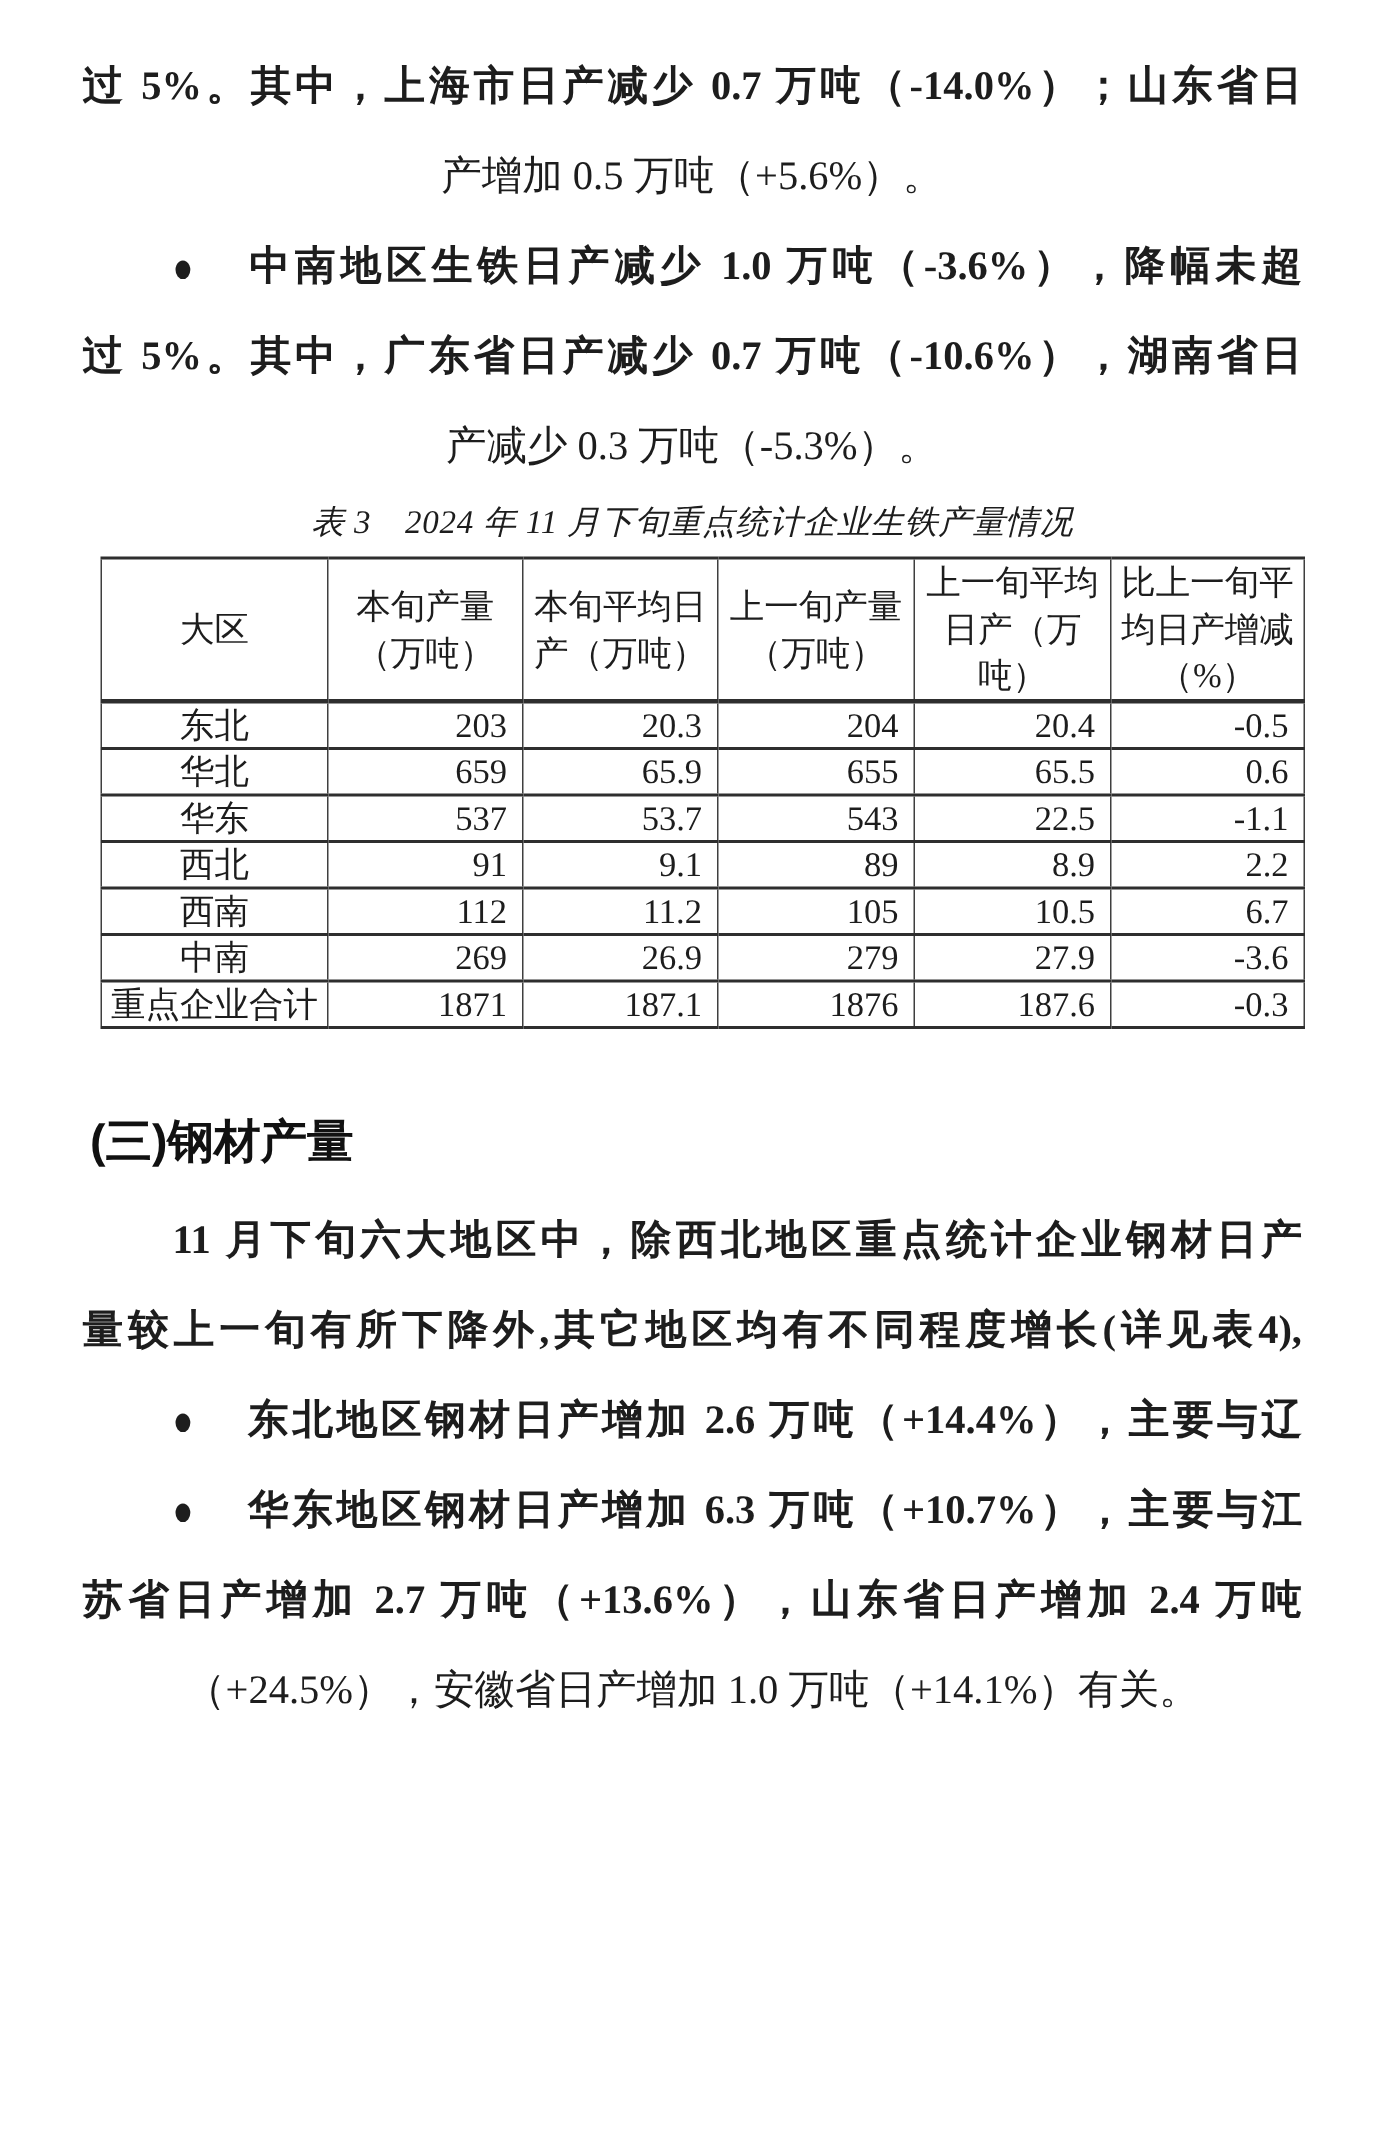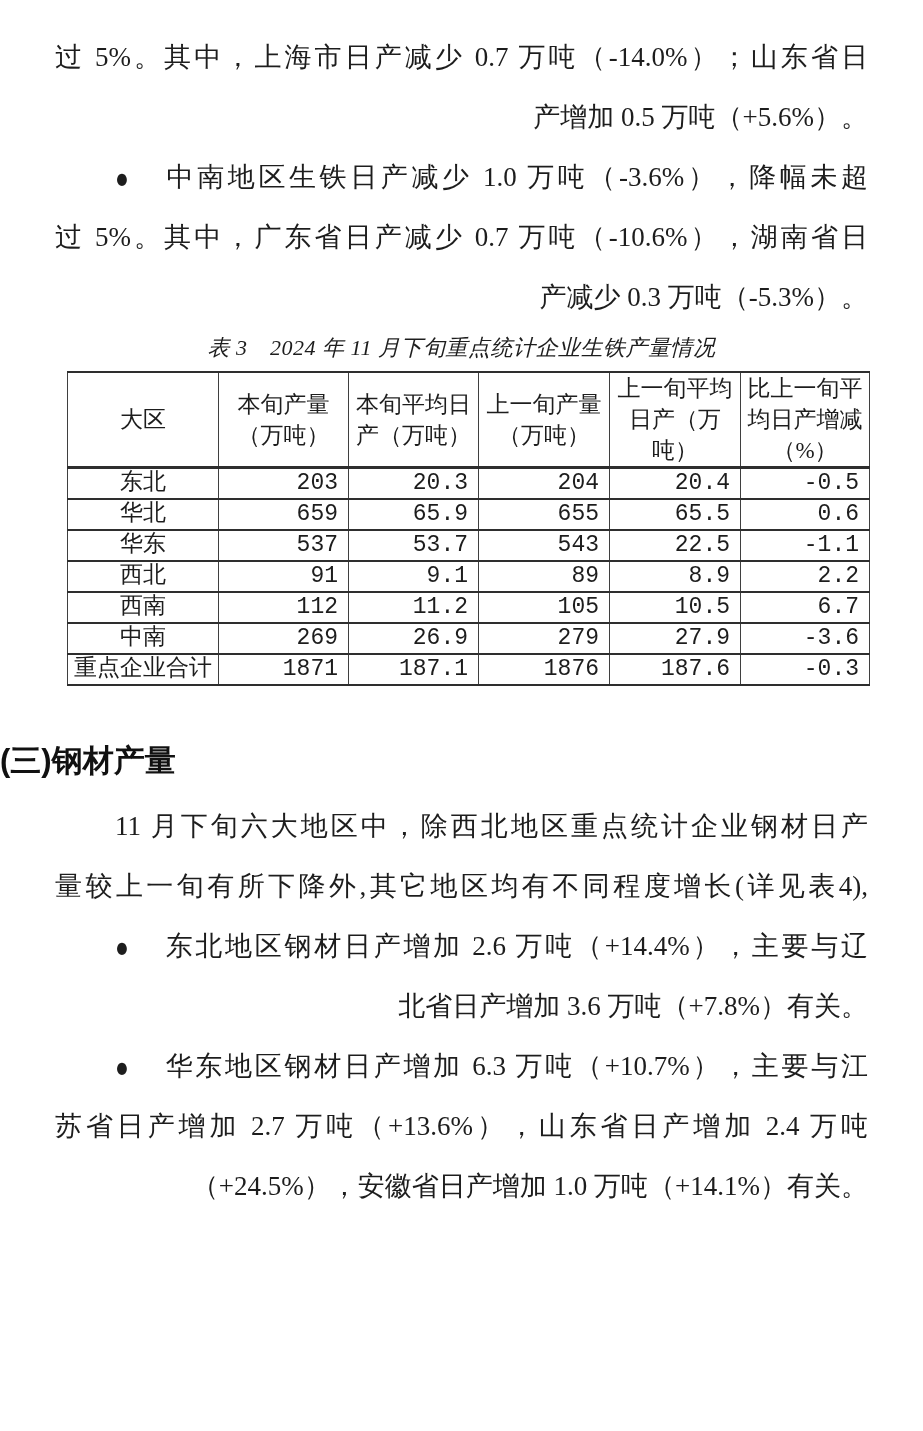--- a/index.html
+++ b/index.html
@@ -13,26 +13,27 @@
     overflow: hidden;
   }
   .flow { padding: 0 55px; }
   .flow.top { padding-top: 27px; }
   .tline {
     font-size: 27px;
     height: 60px;
     line-height: 60px;
     white-space: nowrap;
     overflow: hidden;
-    text-align: right;
+    text-align: center;
   }
   .tline.fill {
     white-space: normal;
     text-align: justify;
     text-align-last: justify;
+    font-weight: bold;
   }
   .tline.indent { padding-left: 60px; }
   .tline.bullet { padding-left: 60px; }
   .bullet-mark {
     display: inline-block;
     font-size: 23px;
     margin-right: 34px;
     transform: scaleY(1.25);
     vertical-align: baseline;
   }
@@ -61,25 +62,26 @@
     font-weight: normal;
   }
   table.data thead th {
     height: 92px;
     text-align: center;
     vertical-align: middle;
     white-space: pre-line;
     line-height: 31px;
     border-bottom-width: 3px;
   }
-  table.data tbody td { height: 29px; line-height: 29px; font-family: Liberation Mono, monospace; }
+  table.data tbody td { height: 29px; line-height: 29px; }
   table.data td.region { text-align: center; }
   table.data td.num { text-align: right; padding-right: 10px; }
   .section-heading {
     margin: 52px 0 12px 0;
+    padding-left: 60px;
     font-family: "Liberation Sans", "DejaVu Sans", sans-serif;
     font-weight: 700;
     font-size: 31px;
     line-height: 46px;
     color: #111111;
   }
 </style>
 </head>
 <body>
 
@@ -179,19 +181,18 @@
         </tr>
       </tbody>
   </table>
 
   <div class="section-heading">(三)钢材产量</div>
 
   <div class="flow" id="steel-lines">
       <div class="tline fill indent"><span>11 月下旬六大地区中，除西北地区重点统计企业钢材日产</span></div>
       <div class="tline fill"><span>量较上一旬有所下降外,其它地区均有不同程度增长(详见表4),</span></div>
       <div class="tline fill bullet"><span class="bullet-mark">●</span><span>东北地区钢材日产增加 2.6 万吨（+14.4%），主要与辽</span></div>
-      <div class="tline"><span>北省日产增加 3.6 万吨（+7.8%）有关。</span></div>
       <div class="tline fill bullet"><span class="bullet-mark">●</span><span>华东地区钢材日产增加 6.3 万吨（+10.7%），主要与江</span></div>
       <div class="tline fill"><span>苏省日产增加 2.7 万吨（+13.6%），山东省日产增加 2.4 万吨</span></div>
       <div class="tline"><span>（+24.5%），安徽省日产增加 1.0 万吨（+14.1%）有关。</span></div>
     </div>
 
 </div>
 
 </body></html>

